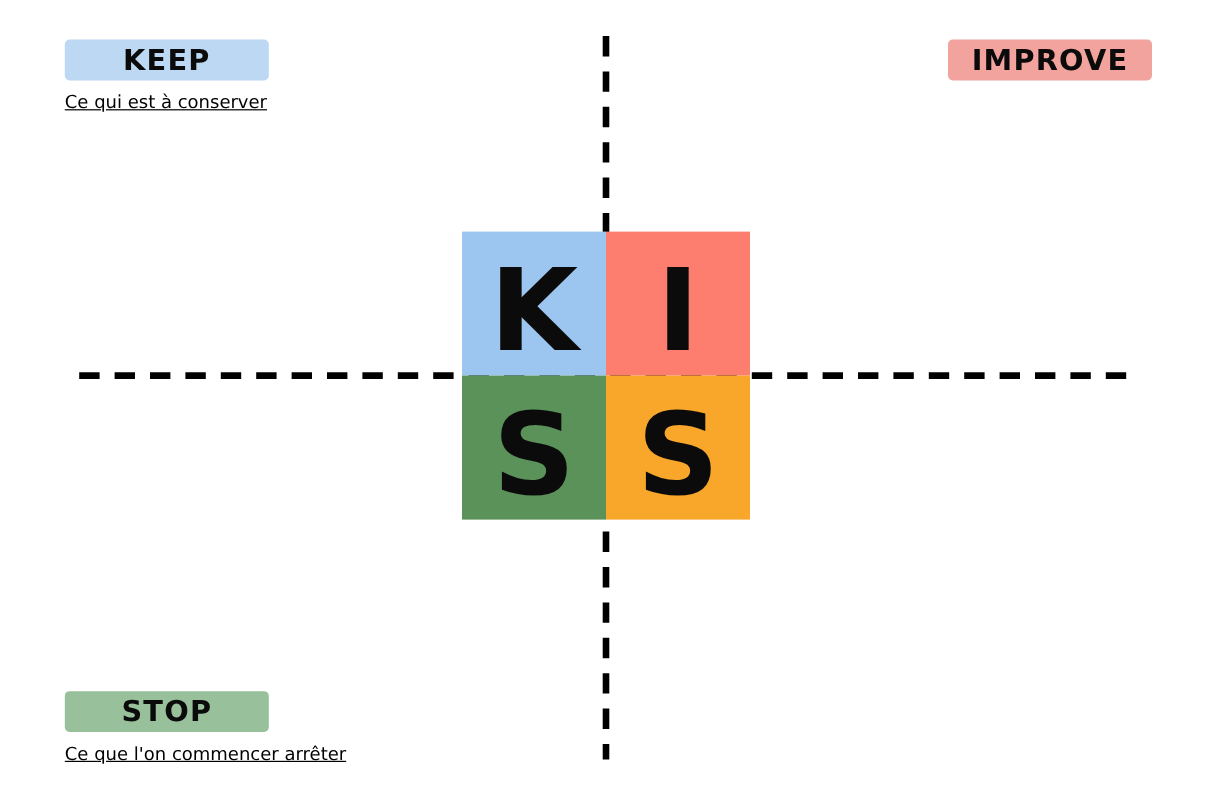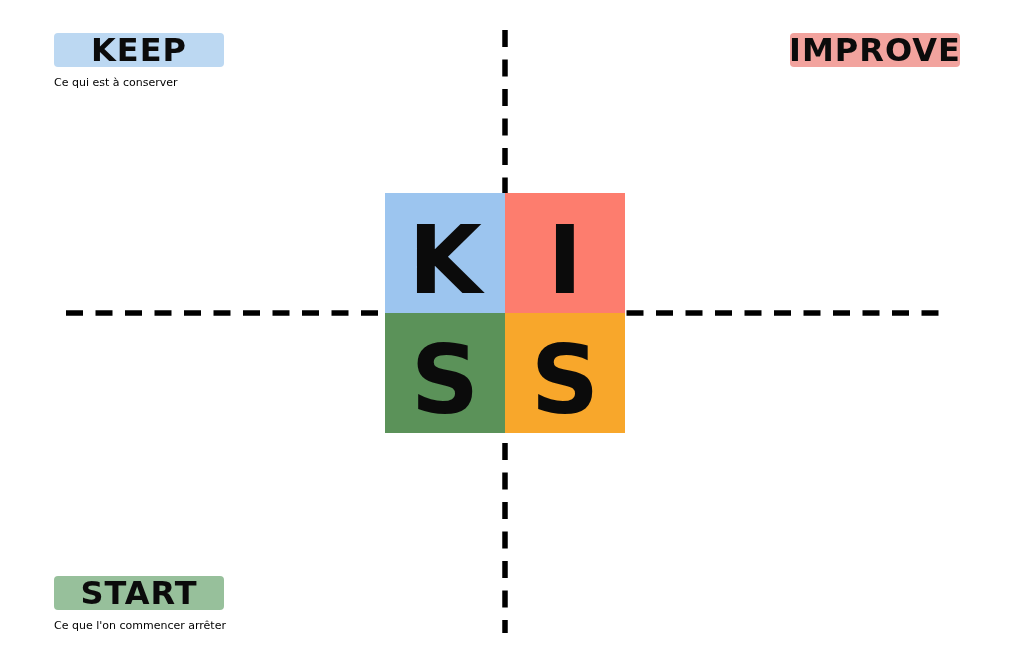--- a/index.html
+++ b/index.html
@@ -45,28 +45,29 @@
     z-index:2;
   }
   .corner.tl{left:54px;top:33px;align-items:flex-start;}
   .corner.tr{right:67px;top:33px;align-items:flex-end;text-align:left;}
   .corner.bl{left:54px;top:576px;align-items:flex-start;}
   .corner.br{right:68px;top:576px;align-items:flex-end;text-align:right;}
   .badge{
     width:170px;height:34px;
     border-radius:4px;
     display:flex;align-items:center;justify-content:center;
-    font-size:32px;font-weight:bold;letter-spacing:1px;
+    font-size:24px;font-weight:bold;letter-spacing:1px;
     color:#0b0b0b;
   }
   .subtitle{
     margin-top:9px;
-    font-size:11px;
+    font-size:15px;
     color:#000000;
     white-space:nowrap;
+    text-decoration:underline;
   }
 </style>
 </head>
 <body>
 
 <div class="canvas">
 
   <svg class="axes-svg">
     <line x1="66" y1="313" x2="945" y2="313" stroke="#000000" stroke-width="5.5" stroke-dasharray="17 12.5"></line>
     <line x1="505" y1="30" x2="505" y2="633" stroke="#000000" stroke-width="5.5" stroke-dasharray="17 12.5"></line>
@@ -90,18 +91,18 @@
   <div class="corner tl">
     <div class="badge" style="background-color: rgb(188, 216, 242);">KEEP</div>
     <div class="subtitle">Ce qui est à conserver</div>
   </div>
 
   <div class="corner tr">
     <div class="badge" style="background-color: rgb(242, 163, 158);">IMPROVE</div>
   </div>
 
   <div class="corner bl">
-    <div class="badge" style="background-color: rgb(151, 192, 155);">START</div>
+    <div class="badge" style="background-color: rgb(151, 192, 155);">STOP</div>
     <div class="subtitle">Ce que l'on commencer arrêter</div>
   </div>
 
 
 </div>
 
 </body></html>

